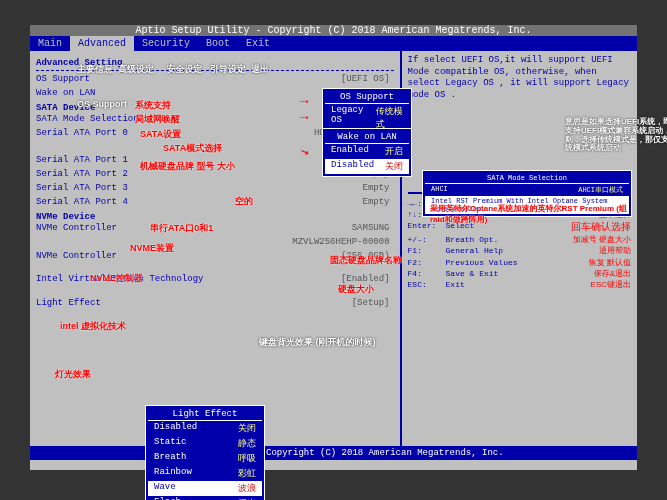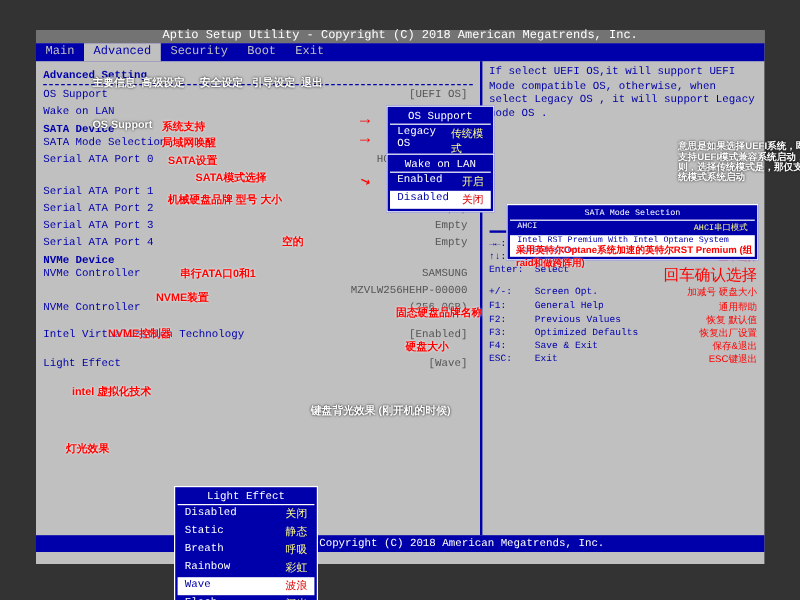--- a/index.html
+++ b/index.html
@@ -96,61 +96,56 @@
           <span class="val">(256.0GB)</span>
         </div>
       <br>
       <div class="row">
           <span class="lbl">Intel Virtualization Technology</span>
           <span class="val">[Enabled]</span>
         </div>
       <br>
       <div class="row">
           <span class="lbl">Light Effect</span>
-          <span class="val">[Wave]</span>
+          <span class="val">[Setup]</span>
         </div>
     </div>
     <div class="right-pane">
       <div style="line-height:1.3">If select UEFI OS,it will support UEFI Mode compatible OS, otherwise, when select Legacy OS , it will support Legacy mode OS .</div>
       <div class="help-box" style="margin-top:90px">
         <div id="help-keys">
             <div class="help-row">
               <span class="help-key">→←:</span>
               <span style="flex:1">Select Screen</span>
               <span style="color:#ff0000;font-family:sans-serif;font-size:8px">左右选择</span>
             </div>
             <div class="help-row">
               <span class="help-key">↑↓:</span>
               <span style="flex:1">Select Item</span>
               <span style="color:#ff0000;font-family:sans-serif;font-size:8px">上下选择</span>
             </div>
             <div class="help-row">
               <span class="help-key">Enter:</span>
               <span style="flex:1">Select</span>
-              <span style="color:#ff0000;font-family:Liberation Serif, serif;font-size:13px">回车确认选择</span>
+              <span style="color:#ff0000;font-family:Liberation Serif, serif;font-size:10px">回车确认选择</span>
             </div>
             <div class="help-row">
               <span class="help-key">+/-:</span>
-              <span style="flex:1">Screen Opt.</span>
+              <span style="flex:1">Breath Opt.</span>
               <span style="color:#ff0000;font-family:sans-serif;font-size:8px">加减号 硬盘大小</span>
             </div>
             <div class="help-row">
               <span class="help-key">F1:</span>
               <span style="flex:1">General Help</span>
               <span style="color:#ff0000;font-family:sans-serif;font-size:8px">通用帮助</span>
             </div>
             <div class="help-row">
               <span class="help-key">F2:</span>
               <span style="flex:1">Previous Values</span>
               <span style="color:#ff0000;font-family:sans-serif;font-size:8px">恢复 默认值</span>
-            </div>
-            <div class="help-row">
-              <span class="help-key">F3:</span>
-              <span style="flex:1">Optimized Defaults</span>
-              <span style="color:#ff0000;font-family:sans-serif;font-size:8px">恢复出厂设置</span>
             </div>
             <div class="help-row">
               <span class="help-key">F4:</span>
               <span style="flex:1">Save &amp; Exit</span>
               <span style="color:#ff0000;font-family:sans-serif;font-size:8px">保存&amp;退出</span>
             </div>
             <div class="help-row">
               <span class="help-key">ESC:</span>
               <span style="flex:1">Exit</span>
               <span style="color:#ff0000;font-family:sans-serif;font-size:8px">ESC键退出</span>

